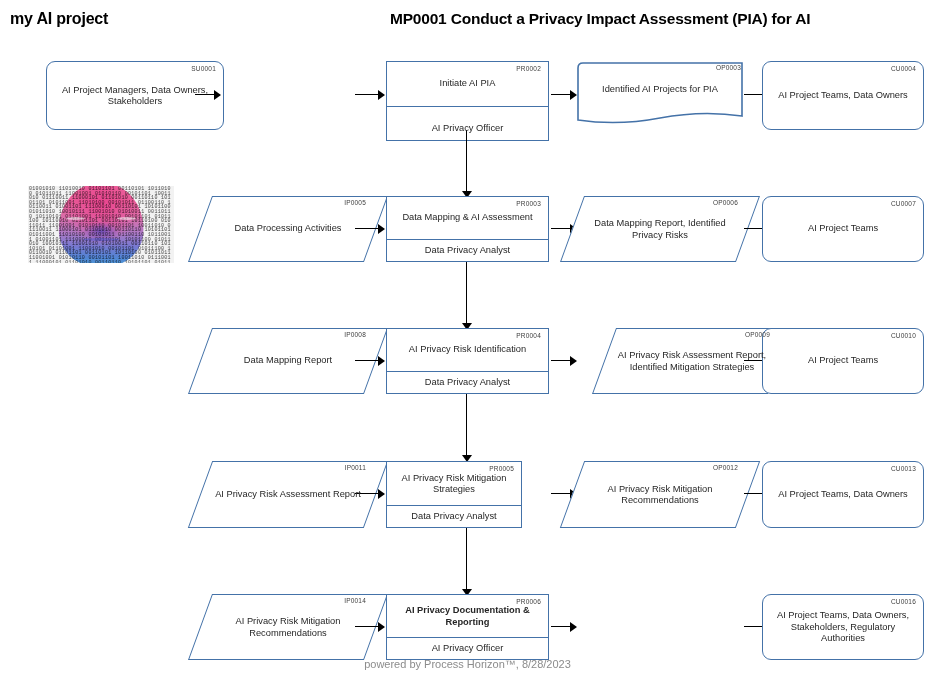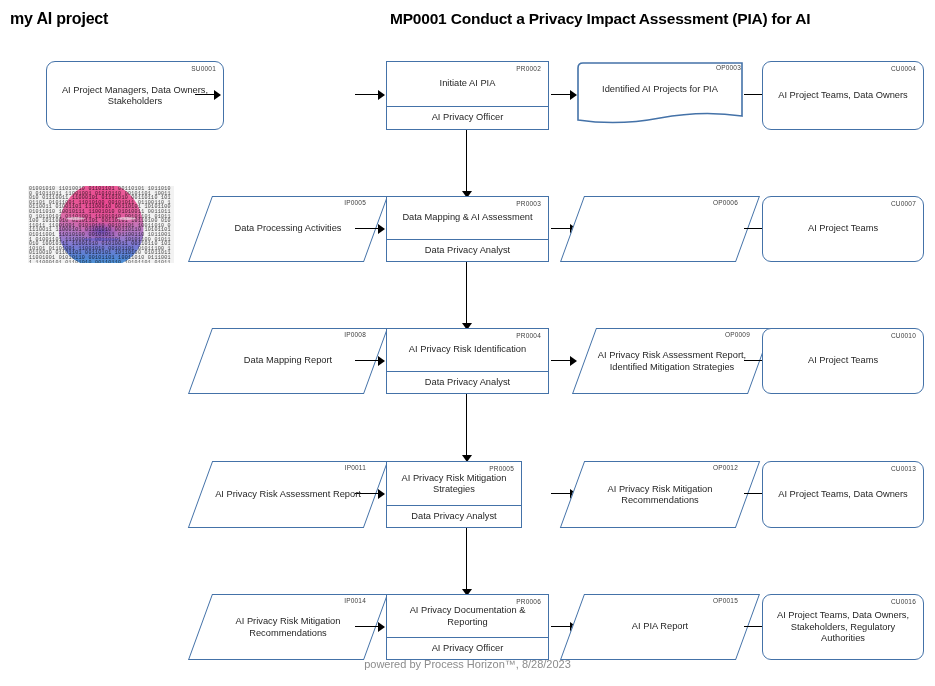--- a/index.html
+++ b/index.html
@@ -159,21 +159,21 @@
   <div class="harrow" style="left:195px;top:90px;width:26px;">
     <div class="line" style="width:19px;"></div>
       <div class="head" style="left:19px;"></div>
   </div>
 
   <div class="harrow" style="left:355px;top:90px;width:30px;">
     <div class="line" style="width:23px;"></div>
       <div class="head" style="left:23px;"></div>
   </div>
 
-  <div class="node proc" style="left:386px;top:61px;width:163px;height:69px;">
+  <div class="node proc" style="left:386px;top:61px;width:163px;height:80px;">
     <span class="code">PR0002</span>
     <div class="upper" style="height:45px;">
       <div class="txt">Initiate AI PIA</div>
     </div>
     <div class="lower" style="height:22px;">
       <div class="txt">AI Privacy Officer</div>
     </div>
   </div>
   <div class="harrow" style="left:551px;top:90px;width:26px;">
     <div class="line" style="width:19px;"></div>
@@ -222,20 +222,21 @@
     </div>
   </div>
   <div class="harrow" style="left:551px;top:224px;width:26px;">
     <div class="line" style="width:19px;"></div>
       <div class="head" style="left:19px;"></div>
   </div>
 
   <div class="node para" style="left:572px;top:196px;width:176px;height:66px;">
     <div class="skew"></div>
     <span class="code">OP0006</span>
+    <div class="txt">Data Mapping Report, Identified Privacy Risks</div>
   </div>
   <div class="harrow" style="left:744px;top:224px;width:26px;">
     <div class="line" style="width:19px;"></div>
       <div class="head" style="left:19px;"></div>
   </div>
 
   <div class="node rrect" style="left:762px;top:196px;width:162px;height:66px;">
     <span class="code">CU0007</span>
     <div class="txt">AI Project Teams</div>
   </div>
@@ -262,21 +263,21 @@
     </div>
     <div class="lower" style="height:21px;">
       <div class="txt">Data Privacy Analyst</div>
     </div>
   </div>
   <div class="harrow" style="left:551px;top:356px;width:26px;">
     <div class="line" style="width:19px;"></div>
       <div class="head" style="left:19px;"></div>
   </div>
 
-  <div class="node para" style="left:584px;top:328px;width:176px;height:66px;">
+  <div class="node para" style="left:604px;top:328px;width:176px;height:66px;">
     <div class="skew"></div>
     <span class="code">OP0009</span>
     <div class="txt">AI Privacy Risk Assessment Report, Identified Mitigation Strategies</div>
   </div>
   <div class="harrow" style="left:744px;top:356px;width:26px;">
     <div class="line" style="width:19px;"></div>
       <div class="head" style="left:19px;"></div>
   </div>
 
   <div class="node rrect" style="left:762px;top:328px;width:162px;height:66px;">
@@ -338,37 +339,32 @@
     <span class="code">IP0014</span>
     <div class="txt">AI Privacy Risk Mitigation Recommendations</div>
   </div>
   <div class="harrow" style="left:355px;top:622px;width:30px;">
     <div class="line" style="width:23px;"></div>
       <div class="head" style="left:23px;"></div>
   </div>
 
   <div class="node proc" style="left:386px;top:594px;width:163px;height:66px;">
     <span class="code">PR0006</span>
-    <div class="upper" style="height:43px;">
+    <div class="upper" style="height:43px;font-weight:bold;">
       <div class="txt">AI Privacy Documentation &amp; Reporting</div>
     </div>
     <div class="lower" style="height:21px;">
       <div class="txt">AI Privacy Officer</div>
     </div>
   </div>
   <div class="harrow" style="left:551px;top:622px;width:26px;">
     <div class="line" style="width:19px;"></div>
       <div class="head" style="left:19px;"></div>
   </div>
 
-  <div class="node para" style="left:572px;top:594px;width:176px;height:66px;">
-    <div class="skew"></div>
-    <span class="code">OP0015</span>
-    <div class="txt">AI PIA Report</div>
-  </div>
   <div class="harrow" style="left:744px;top:622px;width:26px;">
     <div class="line" style="width:19px;"></div>
       <div class="head" style="left:19px;"></div>
   </div>
 
   <div class="node rrect" style="left:762px;top:594px;width:162px;height:66px;">
     <span class="code">CU0016</span>
     <div class="txt">AI Project Teams, Data Owners, Stakeholders, Regulatory Authorities</div>
   </div>
 

